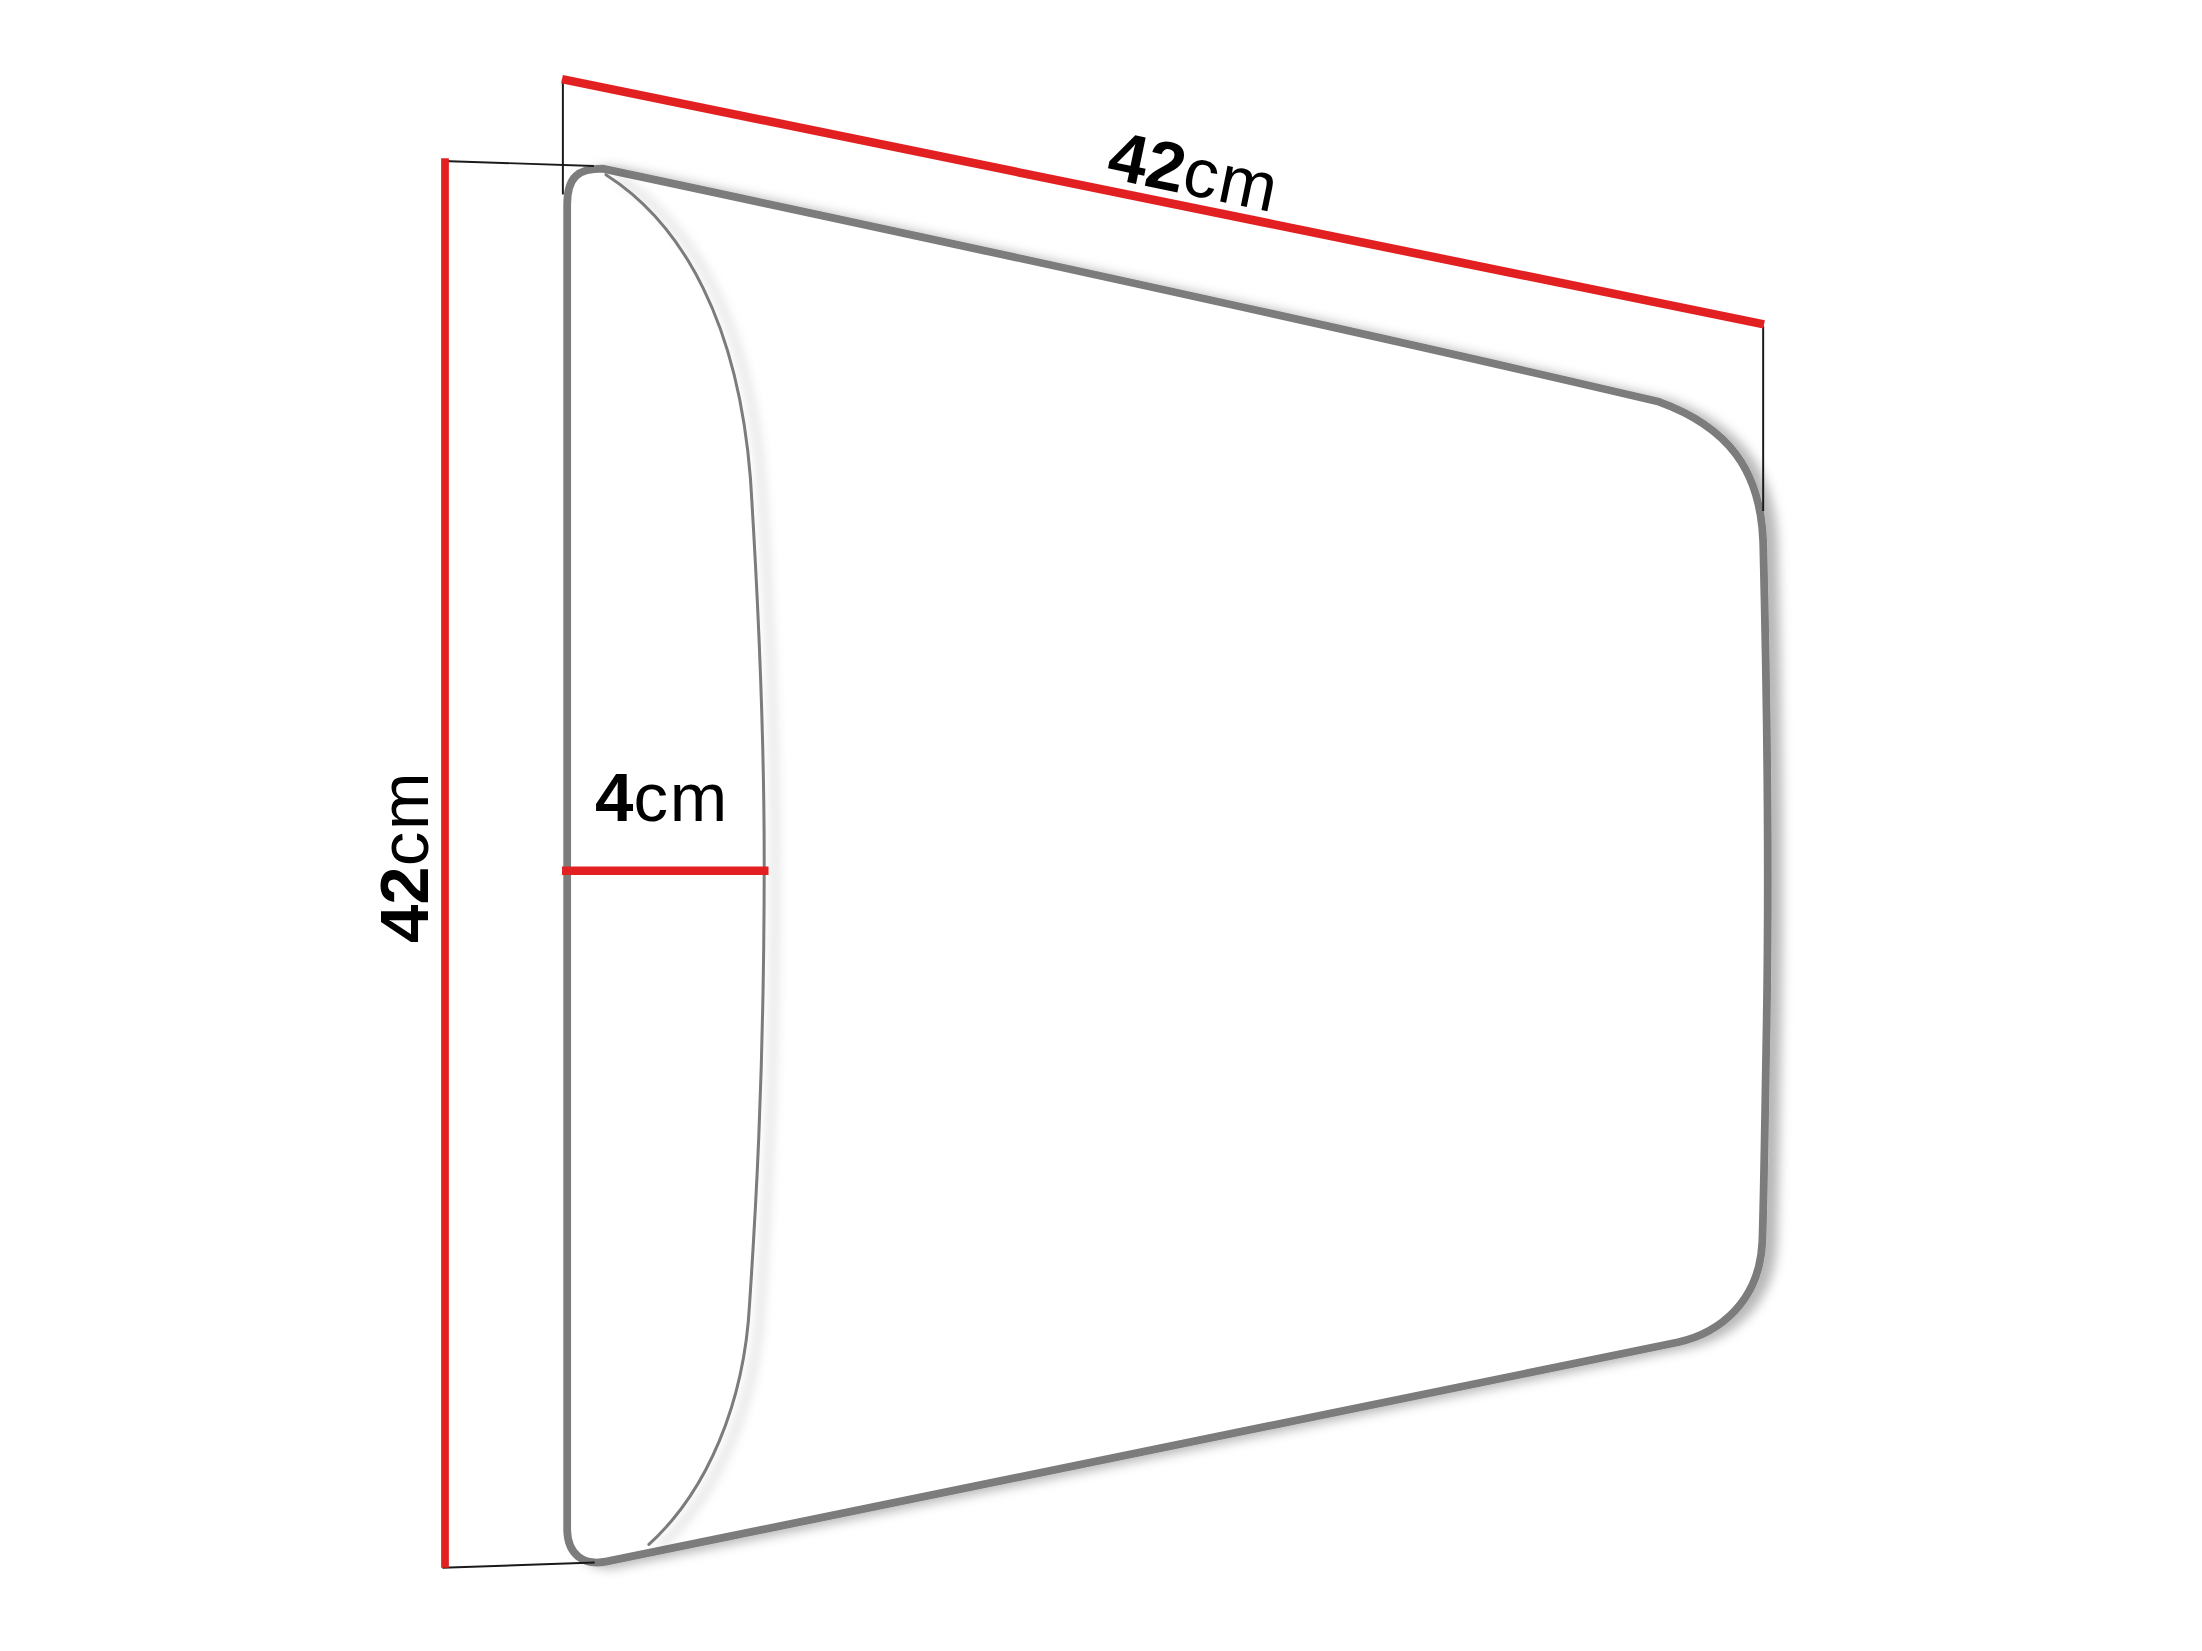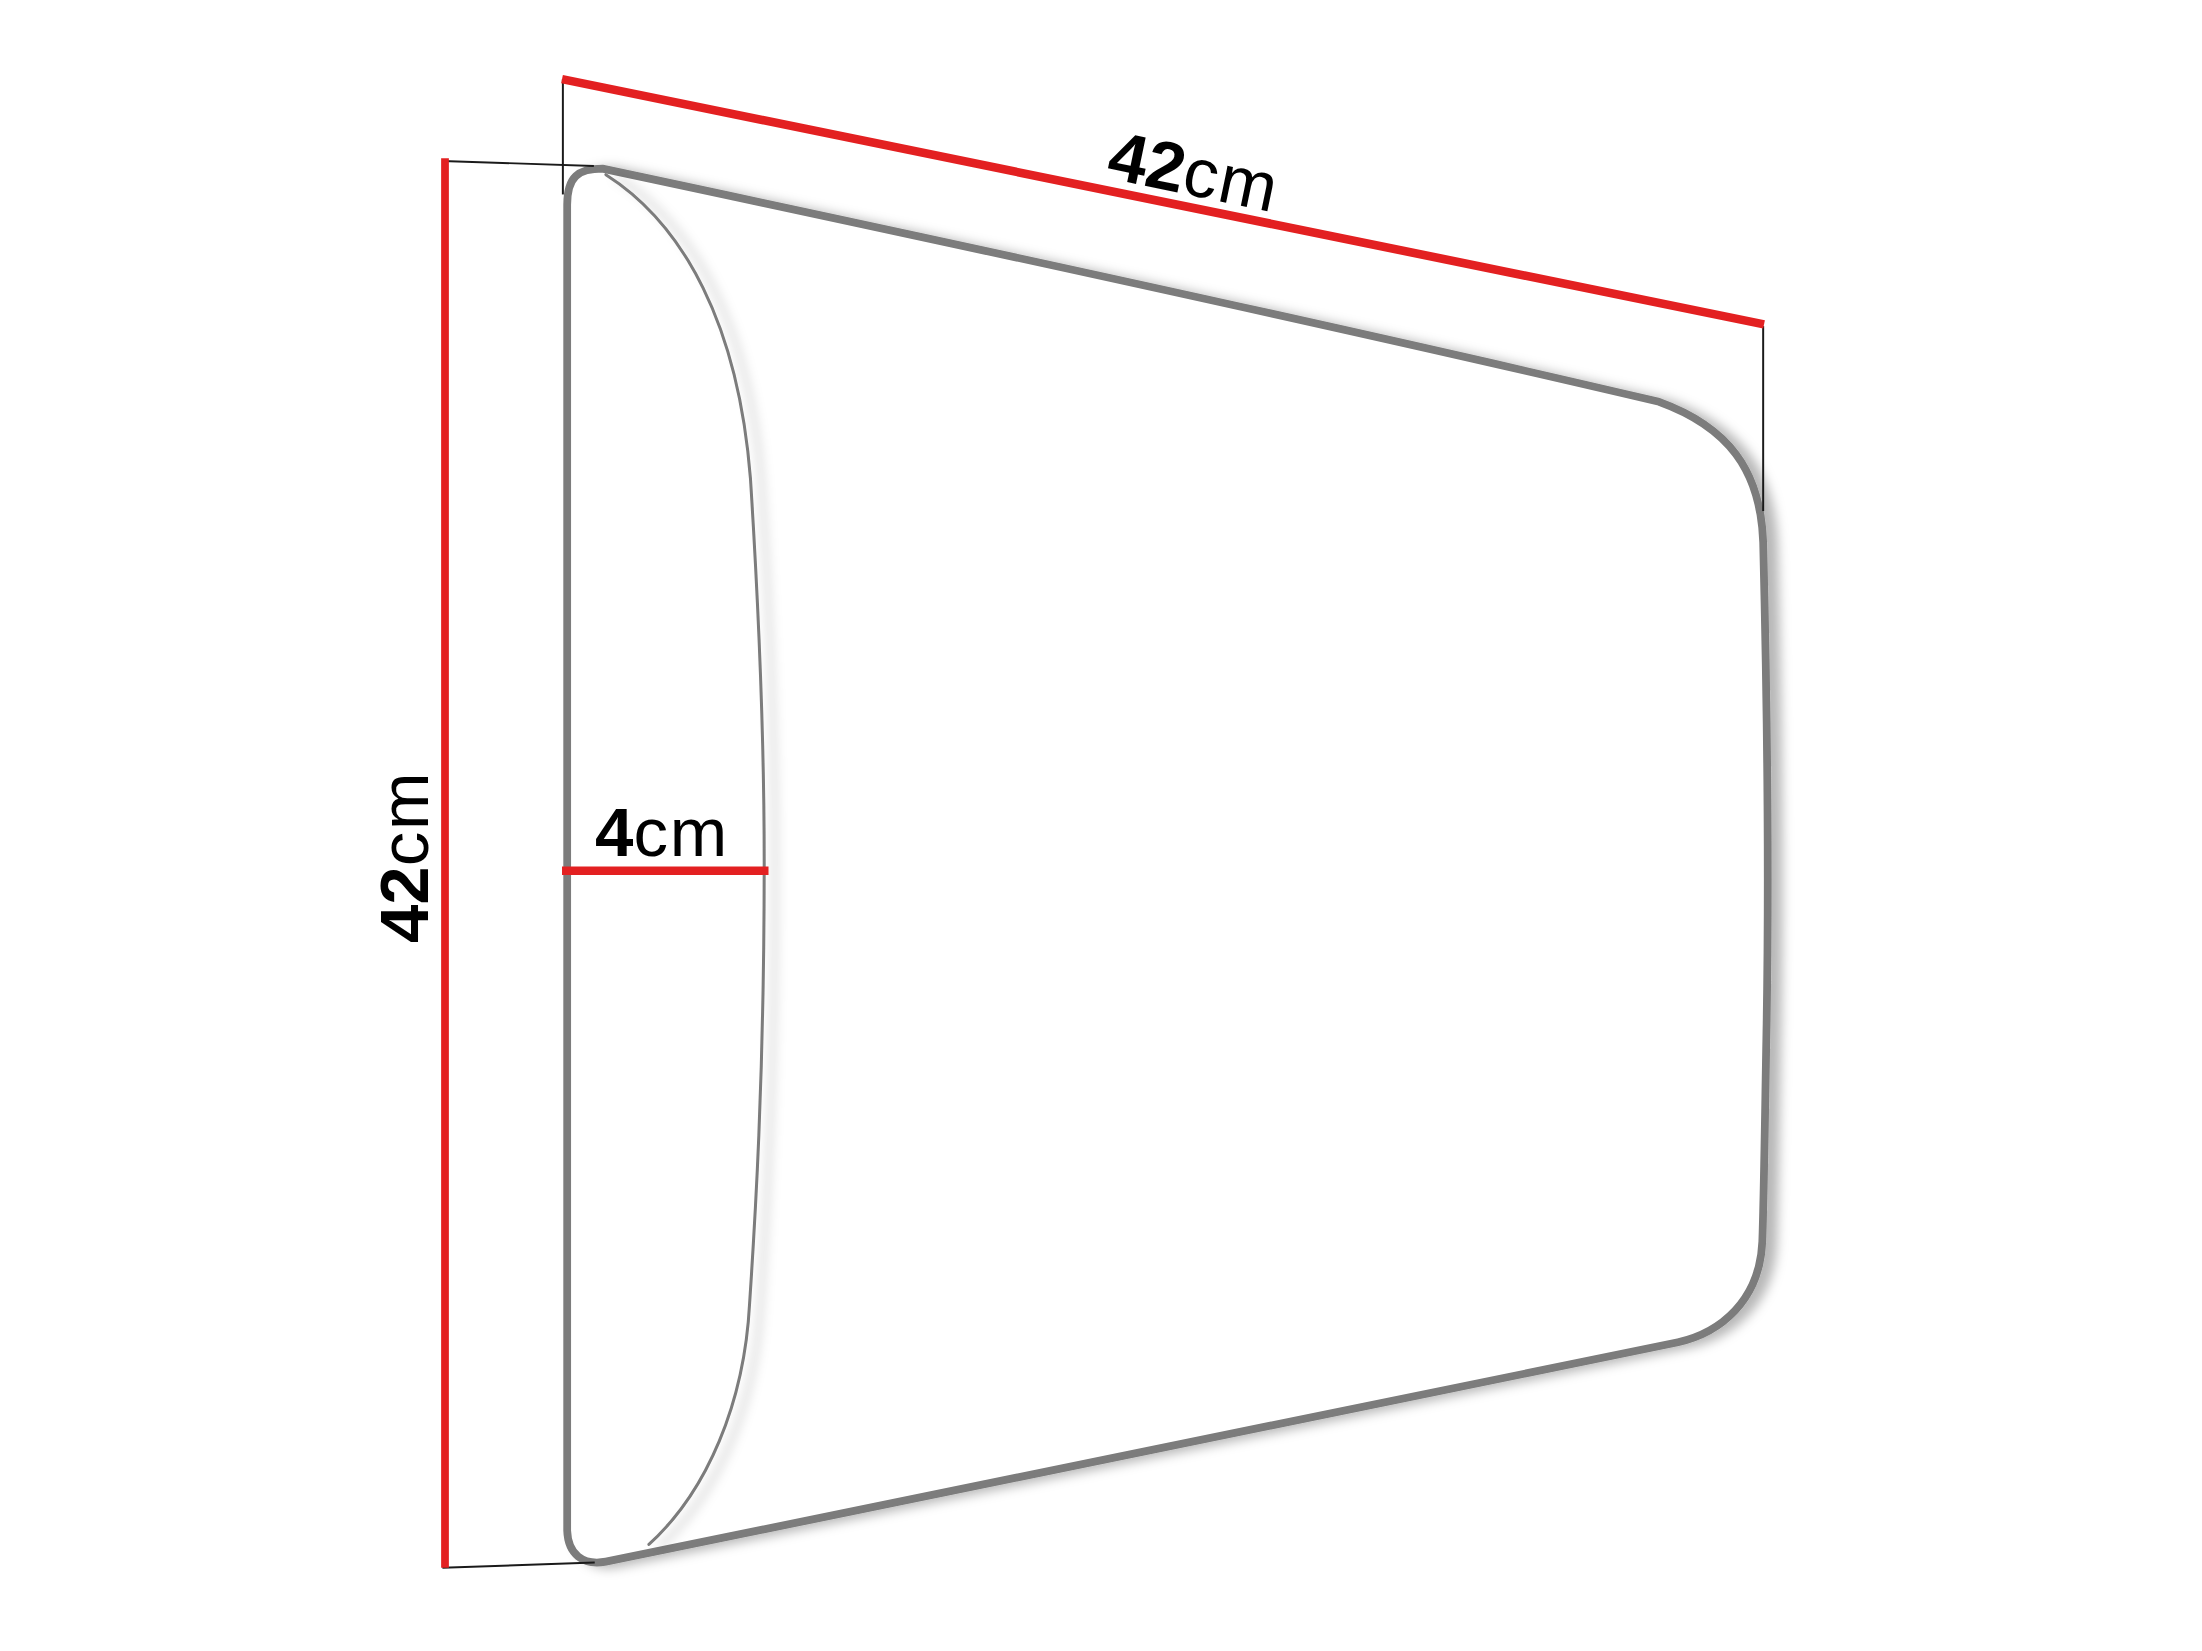--- a/index.html
+++ b/index.html
@@ -41,21 +41,21 @@
     top: 172px;
     transform: translate(-50%, -50%) rotate(11.7deg);
   }
   #height-label {
     left: 404px;
     top: 857px;
     transform: translate(-50%, -50%) rotate(-90deg);
   }
   #depth-label {
     left: 662px;
-    top: 832px;
+    top: 797px;
     transform: translate(-50%, -50%);
   }
 </style>
 </head>
 <body>
 
 <div id="stage">
 
   <svg id="drawing" width="2203" height="1652" viewBox="0 0 2560 1920" xmlns="http://www.w3.org/2000/svg">
     <defs>

